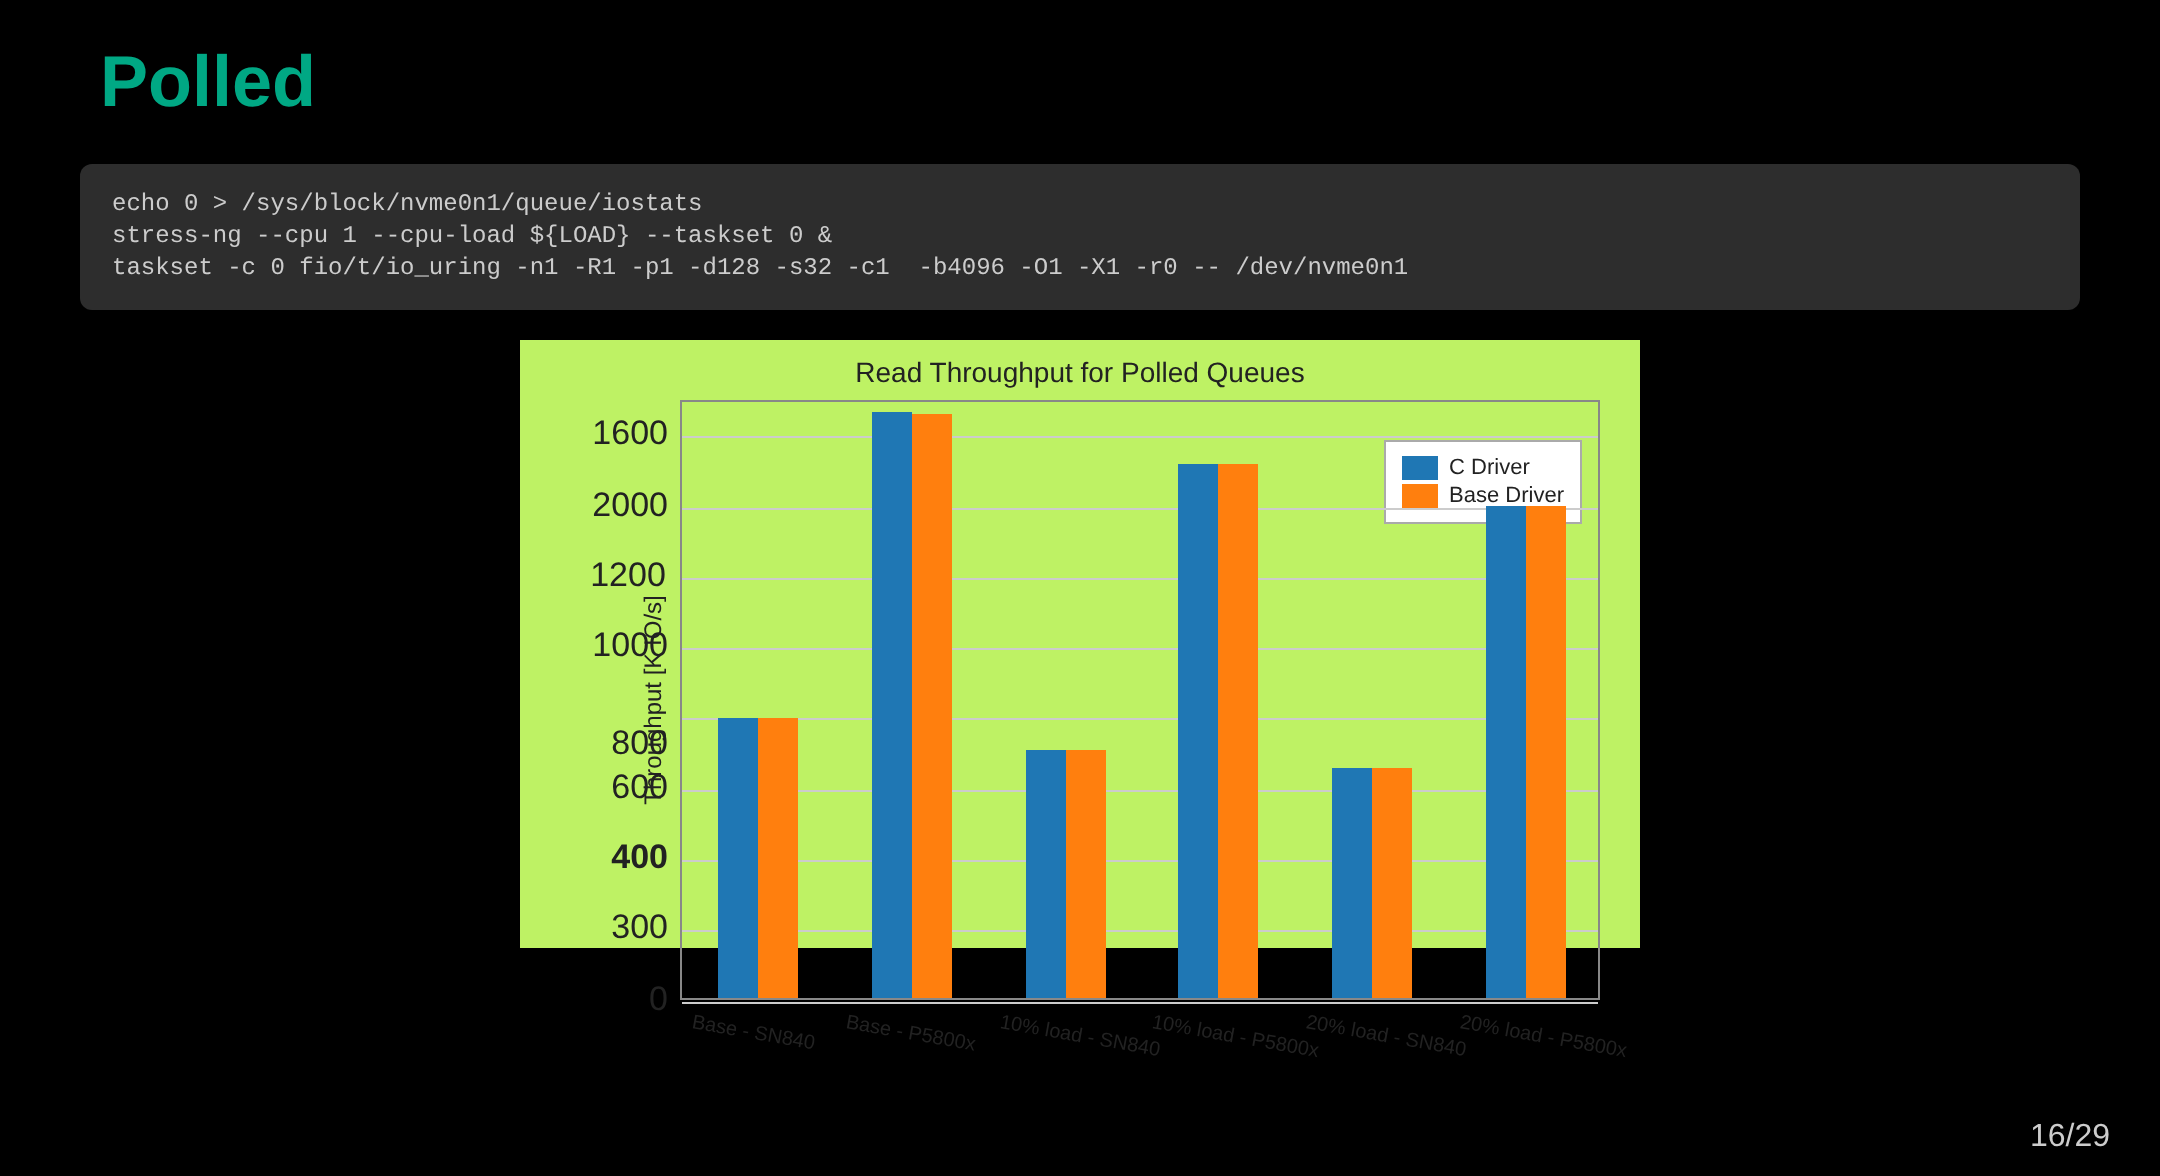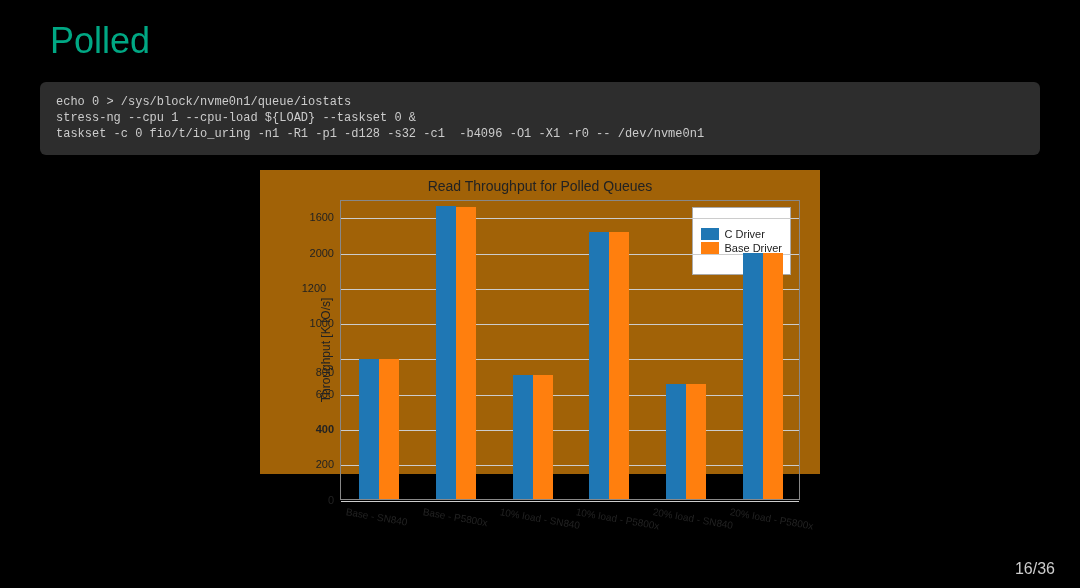--- a/index.html
+++ b/index.html
@@ -8,40 +8,40 @@
       height: 588px;
       background: #000;
       font-family: Arial, sans-serif;
       color: #fff;
       overflow: hidden;
       position: relative;
     }
     .slide-title {
       color: #00a884;
       font-size: 36px;
-      font-weight: normal;
+      font-weight: bold;
       padding: 20px 0 0 50px;
     }
     .code-block {
       background: #2d2d2d;
       border-radius: 6px;
       margin: 20px 40px 15px 40px;
       padding: 12px 16px;
       font-family: "Courier New", monospace;
       font-size: 12px;
       color: #ccc;
       white-space: pre;
       line-height: 1.35;
     }
     .chart-wrap {
       display: flex;
       justify-content: center;
     }
     .chart {
-      background: #a16207;
+      background: #bef264;
       color: #000;
       width: 560px;
       height: 304px;
       position: relative;
     }
     .chart-title {
       text-align: center;
       font-size: 14px;
       padding-top: 8px;
       color: #222;
@@ -60,21 +60,21 @@
       top: 180px;
       transform: translateY(-50%) rotate(-90deg);
       transform-origin: center;
       font-size: 12px;
       color: #222;
       white-space: nowrap;
     }
     .ytick {
       position: absolute;
       text-align: right;
-      font-size: 11px;
+      font-size: 17px;
       color: #222;
       width: 40px;
       left: 34px;
       transform: translateY(-50%);
     }
     .ygrid {
       position: absolute;
       left: 0;
       width: 100%;
       height: 0;
@@ -91,25 +91,25 @@
     .bar {
       position: absolute;
       bottom: 0;
       width: 20px;
     }
     .bar.c { background: #1f77b4; }
     .bar.r { background: #ff7f0e; }
     .legend {
       position: absolute;
       right: 8px;
-      top: 6px;
+      top: 19px;
       background: #fff;
       border: 1px solid #aaa;
       font-size: 11px;
-      padding: 19px 8px;
+      padding: 6px 8px;
       color: #222;
     }
     .legend-row {
       display: flex;
       align-items: center;
       gap: 6px;
       padding: 1px 0;
     }
     .legend-swatch {
       width: 18px;
@@ -163,30 +163,30 @@
         <div class="bar c" style="height: 123.529px; left: 171.667px; background: rgb(31, 119, 180);"></div>
         <div class="bar r" style="height: 123.529px; left: 191.667px; background: rgb(255, 127, 14);"></div>
         <div class="bar c" style="height: 266.471px; left: 248.333px; background: rgb(31, 119, 180);"></div>
         <div class="bar r" style="height: 266.471px; left: 268.333px; background: rgb(255, 127, 14);"></div>
         <div class="bar c" style="height: 114.706px; left: 325px; background: rgb(31, 119, 180);"></div>
         <div class="bar r" style="height: 114.706px; left: 345px; background: rgb(255, 127, 14);"></div>
         <div class="bar c" style="height: 245.294px; left: 401.667px; background: rgb(31, 119, 180);"></div>
         <div class="bar r" style="height: 245.294px; left: 421.667px; background: rgb(255, 127, 14);"></div>
       </div>
   <div class="ytick" style="top: 330px;">0</div>
-      <div class="ytick" style="top: 294.706px;">200</div>
+      <div class="ytick" style="top: 294.706px;">300</div>
       <div class="ytick" style="top: 259.412px; font-weight: bold;">400</div>
       <div class="ytick" style="top: 224.118px;">600</div>
       <div class="ytick" style="top: 188.824px; margin-top: 14px;">800</div>
       <div class="ytick" style="top: 153.529px;">1000</div>
       <div class="ytick" style="top: 118.235px; text-align: center;">1200</div>
       <div class="ytick" style="top: 82.9412px;">2000</div>
       <div class="ytick" style="top: 47.6471px;">1600</div>
       <div class="xtick" style="left: 86.3333px; top: 336px;">Base - SN840</div>
       <div class="xtick" style="left: 163px; top: 336px;">Base - P5800x</div>
       <div class="xtick" style="left: 239.667px; top: 336px;">10% load - SN840</div>
       <div class="xtick" style="left: 316.333px; top: 336px;">10% load - P5800x</div>
       <div class="xtick" style="left: 393px; top: 336px;">20% load - SN840</div>
       <div class="xtick" style="left: 469.667px; top: 336px;">20% load - P5800x</div>
     </div>
 </div>
 
-<div class="page-number">16/36</div>
+<div class="page-number">16/29</div>
 
 </body></html>

